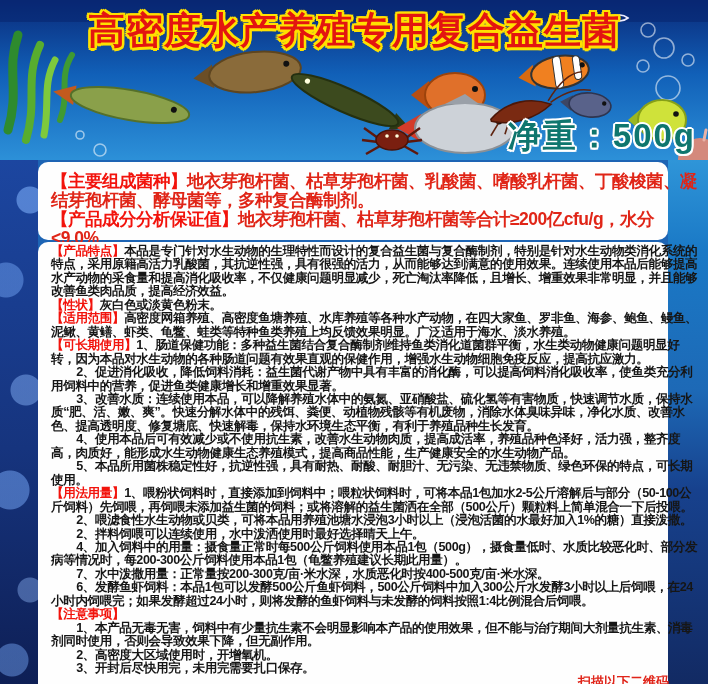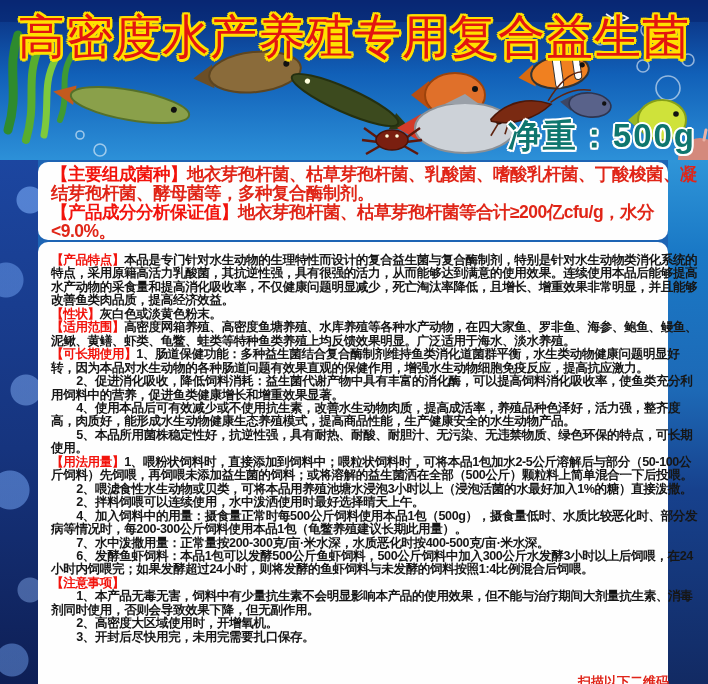--- a/index.html
+++ b/index.html
@@ -6,21 +6,21 @@
   body{
     width:708px;height:684px;position:relative;overflow:hidden;
     font-family:"Liberation Sans","DejaVu Sans",sans-serif;
     background:linear-gradient(180deg,#0a2a7a 0%,#1160b8 30%,#1d64b4 60%,#122a63 100%);
   }
   
   .photo{position:absolute;left:0;top:0;width:708px;height:165px;overflow:hidden;}
   .photo svg{display:block;}
   .title{
     position:absolute;left:0;top:6px;width:708px;text-align:center;
-    font-size:47px;font-weight:400;letter-spacing:1px;color:#e31510;
+    font-size:37px;font-weight:700;letter-spacing:1px;color:#e31510;
     text-shadow:
       2.5px 0 0 #ffe100,-2.5px 0 0 #ffe100,0 2.5px 0 #ffe100,0 -2.5px 0 #ffe100,
       2px 2px 0 #ffe100,-2px 2px 0 #ffe100,2px -2px 0 #ffe100,-2px -2px 0 #ffe100;
     white-space:nowrap;
   }
   .net{
     position:absolute;right:12px;top:114px;
     font-size:33px;font-weight:900;color:#0f766e;letter-spacing:2px;
     text-shadow:
       2px 0 0 #fff,-2px 0 0 #fff,0 2px 0 #fff,0 -2px 0 #fff,
@@ -43,24 +43,24 @@
   .right-strip{
     position:absolute;left:668px;top:160px;width:40px;bottom:0;
     background:linear-gradient(180deg,#2f95d8 0px,#1a79c6 90px,#1d69b6 230px,#17418d 330px,#122a63 100%);
   }
   
   .box{position:absolute;left:38px;}
   .box .white{position:absolute;left:0;top:0;width:630px;height:100%;background:#fefefe;border-radius:10px;}
   .box .txt{position:relative;padding:6px 0 0 13px;width:648px;}
   .box p{margin:0;}
   #box1{top:162px;height:78px;}
-  #box1 .txt{font-size:17.5px;line-height:19px;font-weight:700;color:#e02517;letter-spacing:-0.5px;padding-top:3px;}
+  #box1 .txt{font-size:17.5px;line-height:19px;font-weight:700;color:#e02517;letter-spacing:-0.5px;padding-top:10px;}
   #box2{top:242px;height:442px;}
   #box2 .white{border-radius:10px 10px 0 0;}
-  #box2 .txt{font-size:12.6px;line-height:13.45px;font-weight:600;color:#161616;letter-spacing:-0.4px;padding-top:12px;}
+  #box2 .txt{font-size:12.6px;line-height:13.45px;font-weight:600;color:#161616;letter-spacing:-0.4px;padding-top:3px;}
   .hdr{color:#f2130c;font-weight:700;}
   .ind{text-indent:2em;}
   .scan{
     position:absolute;left:578px;top:673px;font-size:13px;font-weight:700;color:#e0251a;white-space:nowrap;
   }
 </style>
 </head>
 <body>
 
 <div class="photo">
@@ -201,20 +201,21 @@
 
 <div class="box" id="box2">
   <div class="white"></div>
   <div class="txt">
     <p><span class="hdr">【产品特点】</span><span>本品是专门针对水生动物的生理特性而设计的复合益生菌与复合酶制剂，特别是针对水生动物类消化系统的特点，采用原籍高活力乳酸菌，其抗逆性强，具有很强的活力，从而能够达到满意的使用效果。连续使用本品后能够提高水产动物的采食量和提高消化吸收率，不仅健康问题明显减少，死亡淘汰率降低，且增长、增重效果非常明显，并且能够改善鱼类肉品质，提高经济效益。</span></p>
     <p><span class="hdr">【性状】</span><span>灰白色或淡黄色粉末。</span></p>
     <p><span class="hdr">【适用范围】</span><span>高密度网箱养殖、高密度鱼塘养殖、水库养殖等各种水产动物，在四大家鱼、罗非鱼、海参、鲍鱼、鳗鱼、泥鳅、黄鳝、虾类、龟鳖、蛙类等特种鱼类养殖上均反馈效果明显。广泛适用于海水、淡水养殖。</span></p>
 
     <p><span class="hdr">【可长期使用】</span><span>1、肠道保健功能：多种益生菌结合复合酶制剂维持鱼类消化道菌群平衡，水生类动物健康问题明显好转，因为本品对水生动物的各种肠道问题有效果直观的保健作用，增强水生动物细胞免疫反应，提高抗应激力。</span></p>
     <p class="ind">2、促进消化吸收，降低饲料消耗：益生菌代谢产物中具有丰富的消化酶，可以提高饲料消化吸收率，使鱼类充分利用饲料中的营养，促进鱼类健康增长和增重效果显著。</p>
+    <p class="ind">3、改善水质：连续使用本品，可以降解养殖水体中的氨氮、亚硝酸盐、硫化氢等有害物质，快速调节水质，保持水质“肥、活、嫩、爽”。快速分解水体中的残饵、粪便、动植物残骸等有机废物，消除水体臭味异味，净化水质、改善水色、提高透明度、修复塘底、快速解毒，保持水环境生态平衡，有利于养殖品种生长发育。</p>
     <p class="ind">4、使用本品后可有效减少或不使用抗生素，改善水生动物肉质，提高成活率，养殖品种色泽好，活力强，整齐度高，肉质好，能形成水生动物健康生态养殖模式，提高商品性能，生产健康安全的水生动物产品。</p>
     <p class="ind">5、本品所用菌株稳定性好，抗逆性强，具有耐热、耐酸、耐胆汁、无污染、无违禁物质、绿色环保的特点，可长期使用。</p>
 
     <p><span class="hdr">【用法用量】</span><span>1、喂粉状饲料时，直接添加到饲料中；喂粒状饲料时，可将本品1包加水2-5公斤溶解后与部分（50-100公斤饲料）先饲喂，再饲喂未添加益生菌的饲料；或将溶解的益生菌洒在全部（500公斤）颗粒料上简单混合一下后投喂。</span></p>
     <p class="ind">2、喂滤食性水生动物或贝类，可将本品用养殖池塘水浸泡3小时以上（浸泡活菌的水最好加入1%的糖）直接泼撒。</p>
     <p class="ind">2、拌料饲喂可以连续使用，水中泼洒使用时最好选择晴天上午。</p>
     <p class="ind">4、加入饲料中的用量：摄食量正常时每500公斤饲料使用本品1包（500g），摄食量低时、水质比较恶化时、部分发病等情况时，每200-300公斤饲料使用本品1包（龟鳖养殖建议长期此用量）。</p>
     <p class="ind">7、水中泼撒用量：正常量按200-300克/亩·米水深，水质恶化时按400-500克/亩·米水深。</p>
     <p class="ind">6、发酵鱼虾饲料：本品1包可以发酵500公斤鱼虾饲料，500公斤饲料中加入300公斤水发酵3小时以上后饲喂，在24小时内饲喂完；如果发酵超过24小时，则将发酵的鱼虾饲料与未发酵的饲料按照1:4比例混合后饲喂。</p>
 

